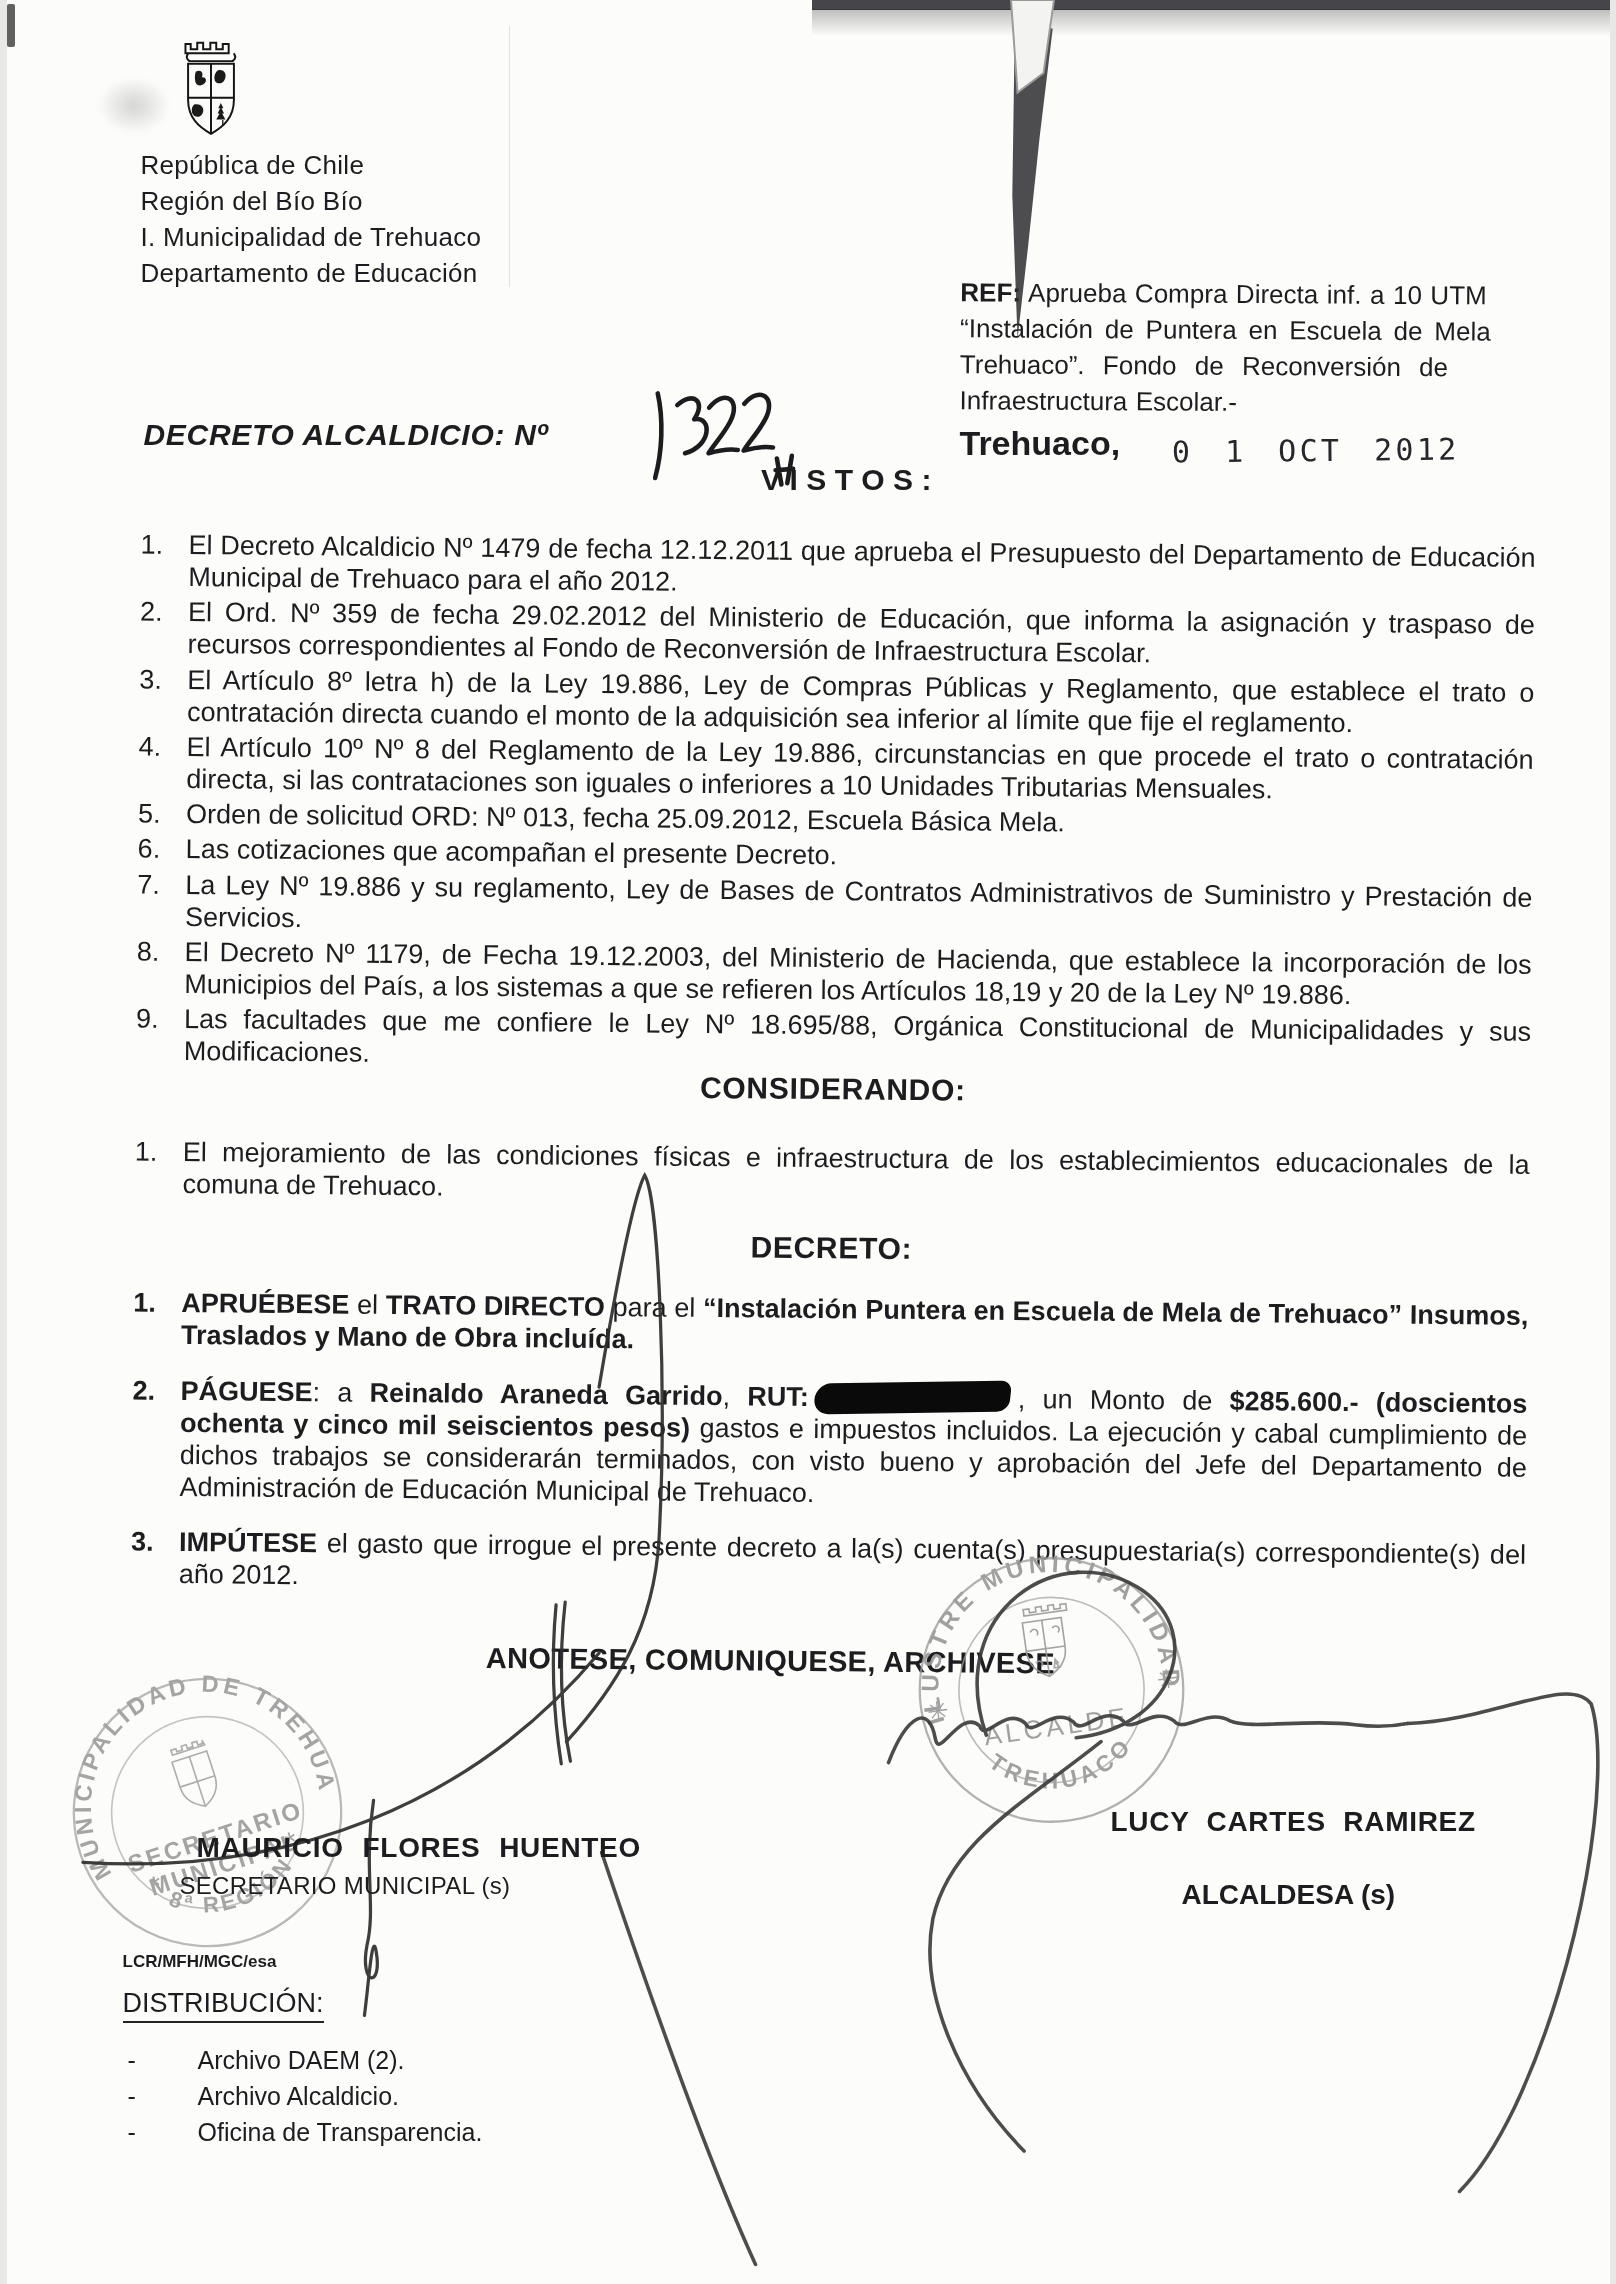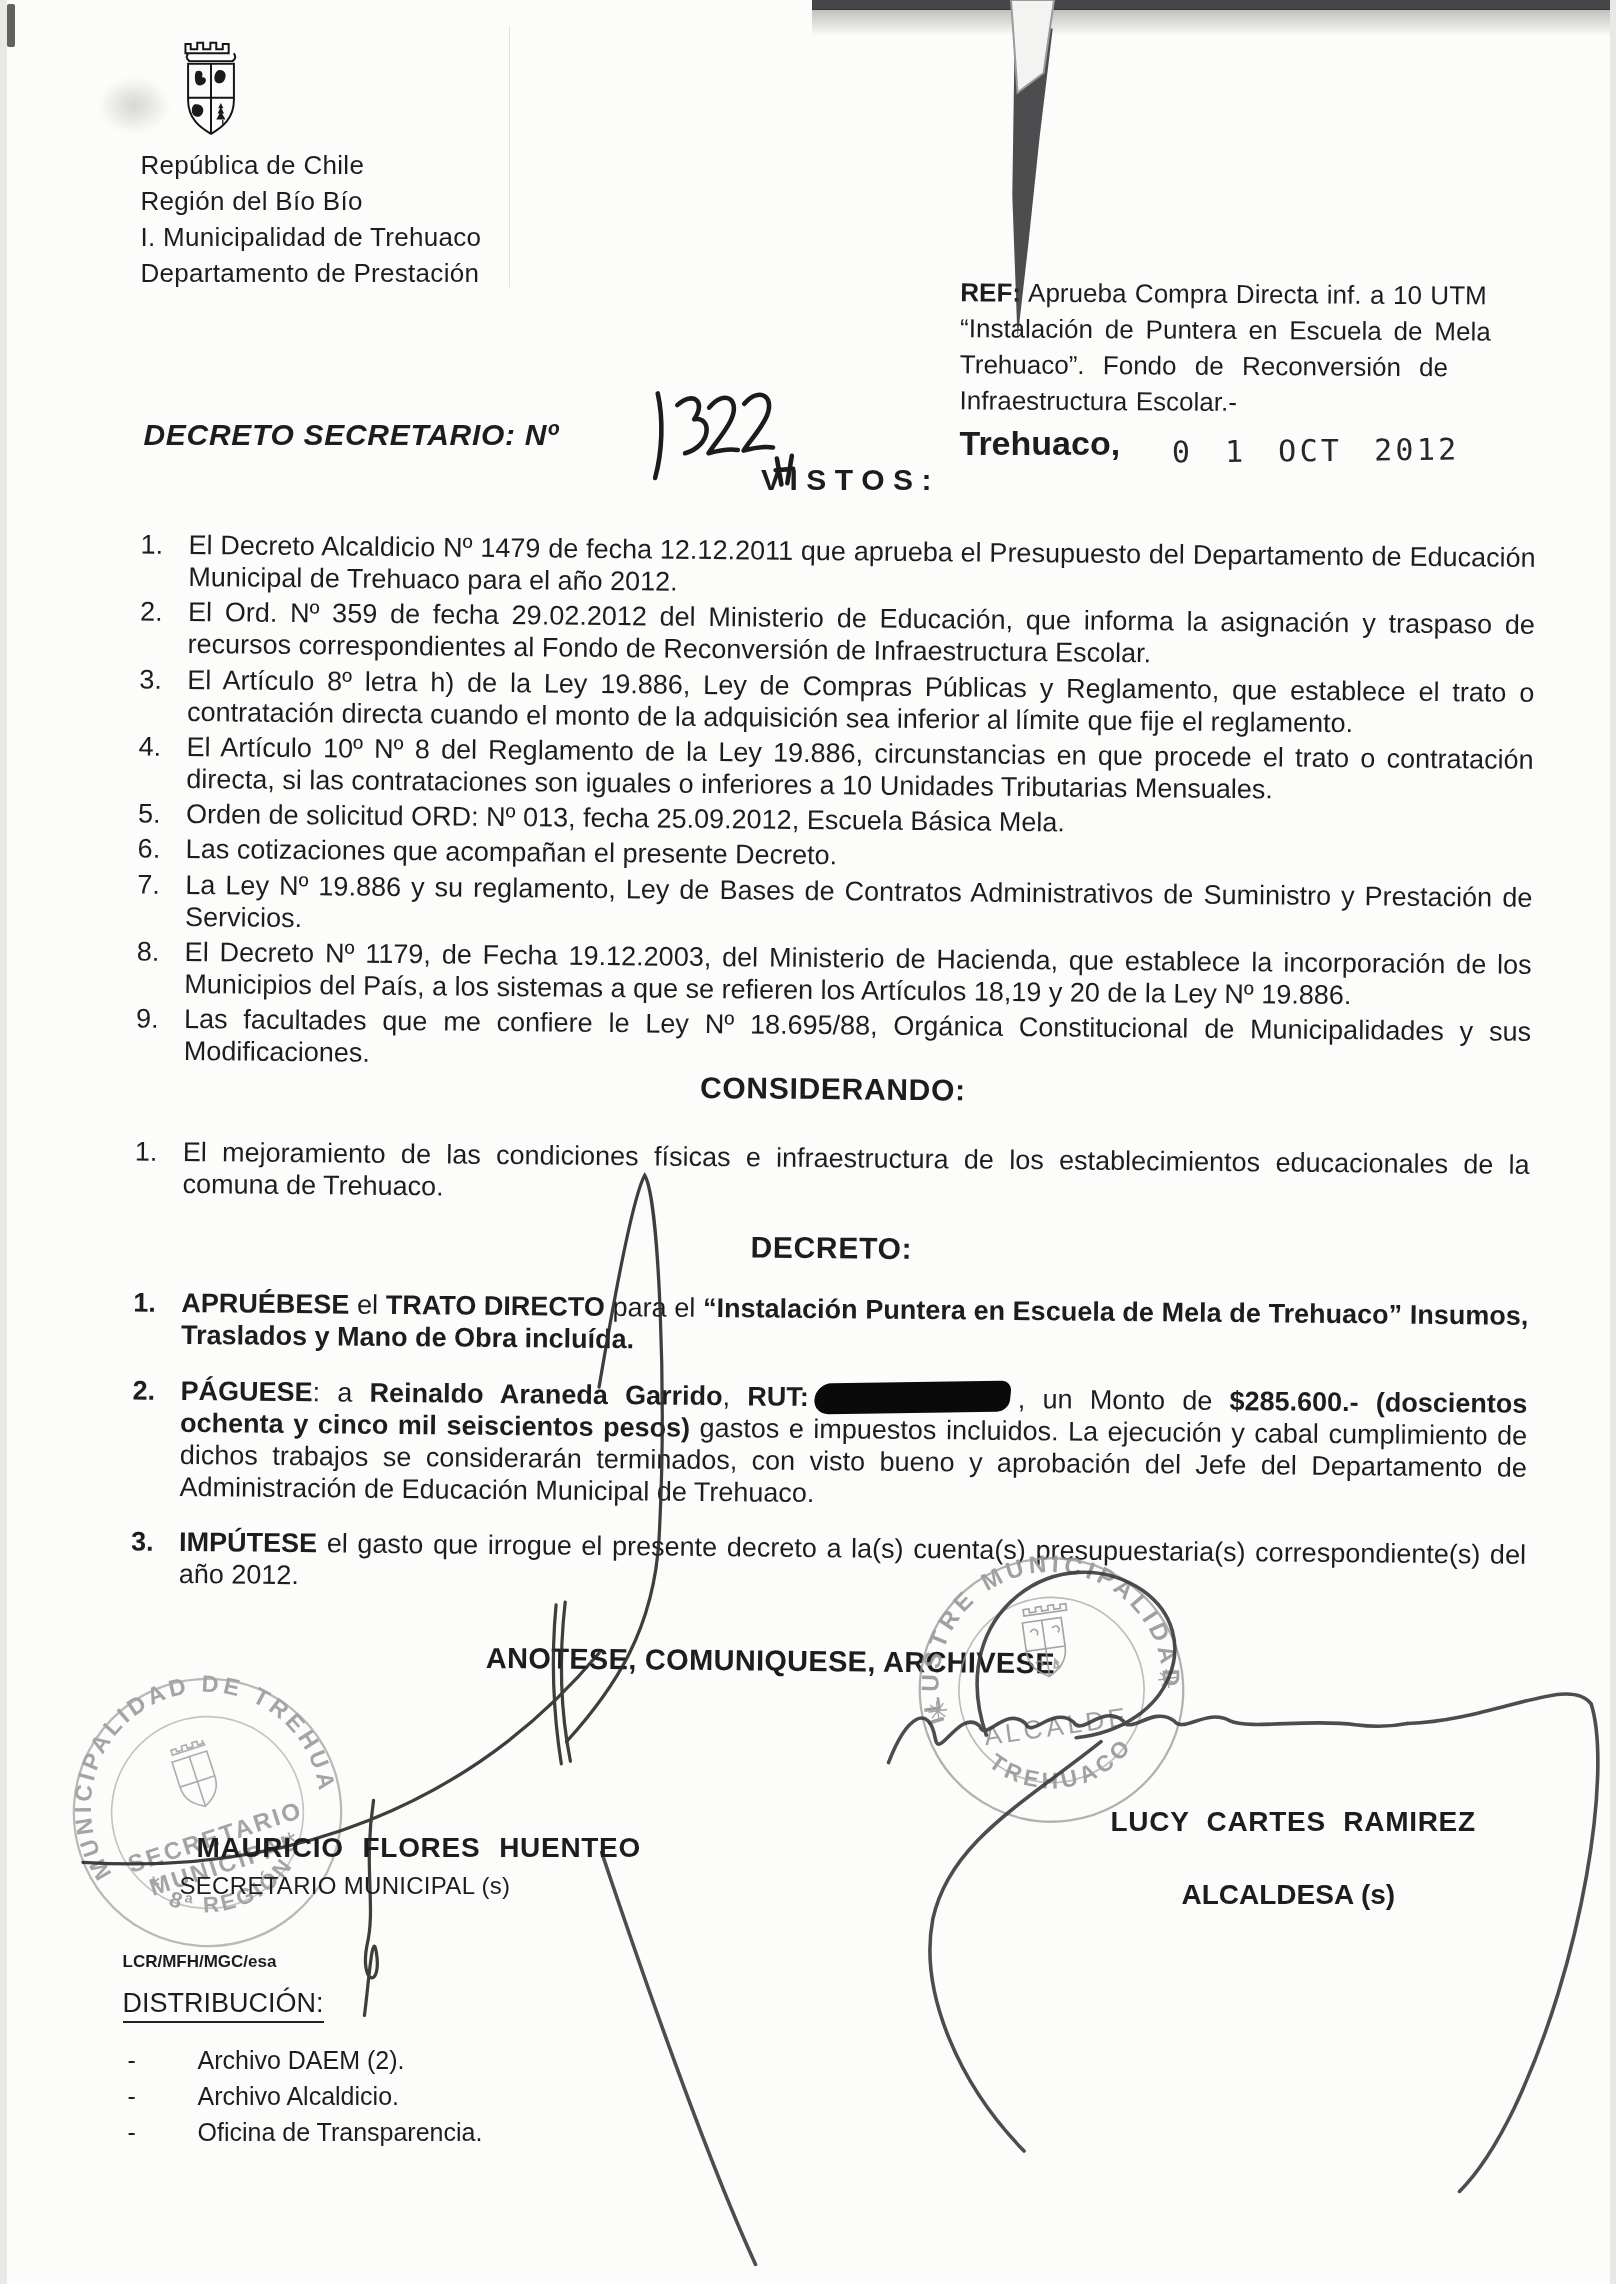--- a/index.html
+++ b/index.html
@@ -89,31 +89,31 @@
       <path d="M38,62 c8,-4 12,2 9,9 c6,-2 9,6 3,10 c-5,4 -12,2 -13,-4 c-1,-5 -1,-11 1,-15 z"></path>
       <path d="M72,60 c9,-2 14,6 10,14 c-3,7 -12,8 -15,2 c-2,-6 0,-13 5,-16 z"></path>
       <path d="M36,112 c10,-2 16,6 12,14 c-4,8 -14,6 -16,-2 c-1,-5 0,-9 4,-12 z"></path>
       <path d="M76,110 l4,8 -3,0 4,8 -3,0 5,9 -14,0 5,-9 -3,0 4,-8 -3,0 z M78,136 l2,0 0,8 -2,0 z"></path>
     </g>
   </svg>
   <div class="header-text">
     <div>República de Chile</div>
     <div>Región del Bío Bío</div>
     <div>I. Municipalidad de Trehuaco</div>
-    <div>Departamento de Prestación</div>
+    <div>Departamento de Educación</div>
   </div>
 
   <div class="ref">
     <div class="l1"><b>REF:</b> <span>Aprueba Compra Directa inf. a 10 UTM</span></div>
     <div class="l2">“Instalación de Puntera en Escuela de Mela</div>
     <div class="l3">Trehuaco”. Fondo de Reconversión de</div>
     <div class="l4">Infraestructura Escolar.-</div>
   </div>
 
-  <div class="decree-label">DECRETO SECRETARIO: Nº</div>
+  <div class="decree-label">DECRETO ALCALDICIO: Nº</div>
   <div class="hand-number">
     
     <svg viewBox="0 0 235 175" width="153" height="114">
       <g stroke="#1c1c1e" stroke-width="7" fill="none" stroke-linecap="round" stroke-linejoin="round">
         <path d="M18,22 C27,62 25,112 14,152"></path>
         <path d="M48,40 C72,18 93,34 74,62 C101,56 102,102 60,114"></path>
         <path d="M97,44 C121,14 147,32 129,66 C119,85 104,101 96,114 C114,109 129,107 141,109"></path>
         <path d="M151,38 C175,10 201,28 183,62 C173,81 158,97 150,110 C168,105 183,103 195,105"></path>
         <path d="M201,122 L208,162 M224,118 L217,160 M199,140 L226,138"></path>
       </g>

